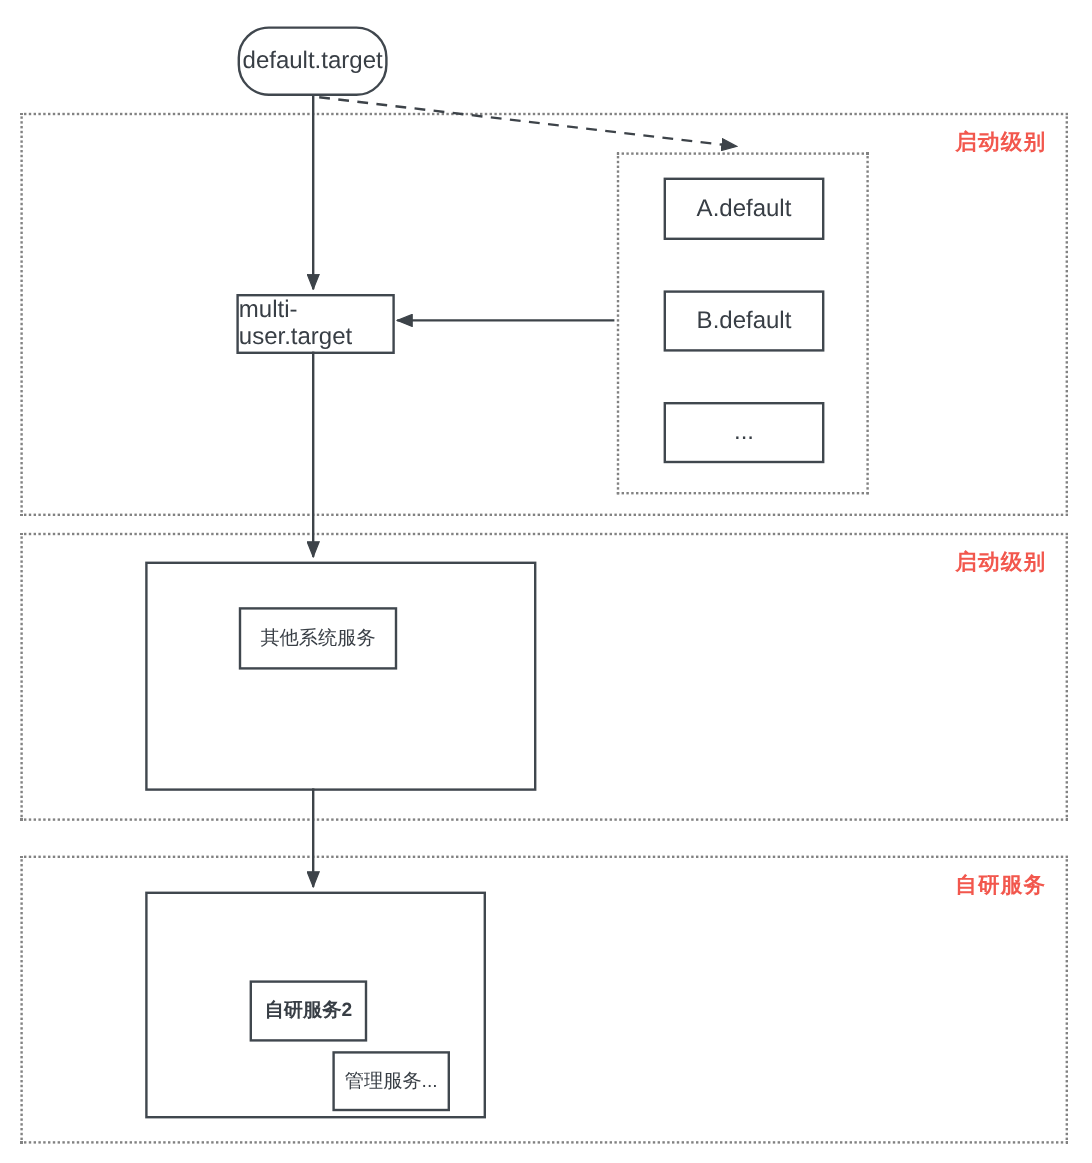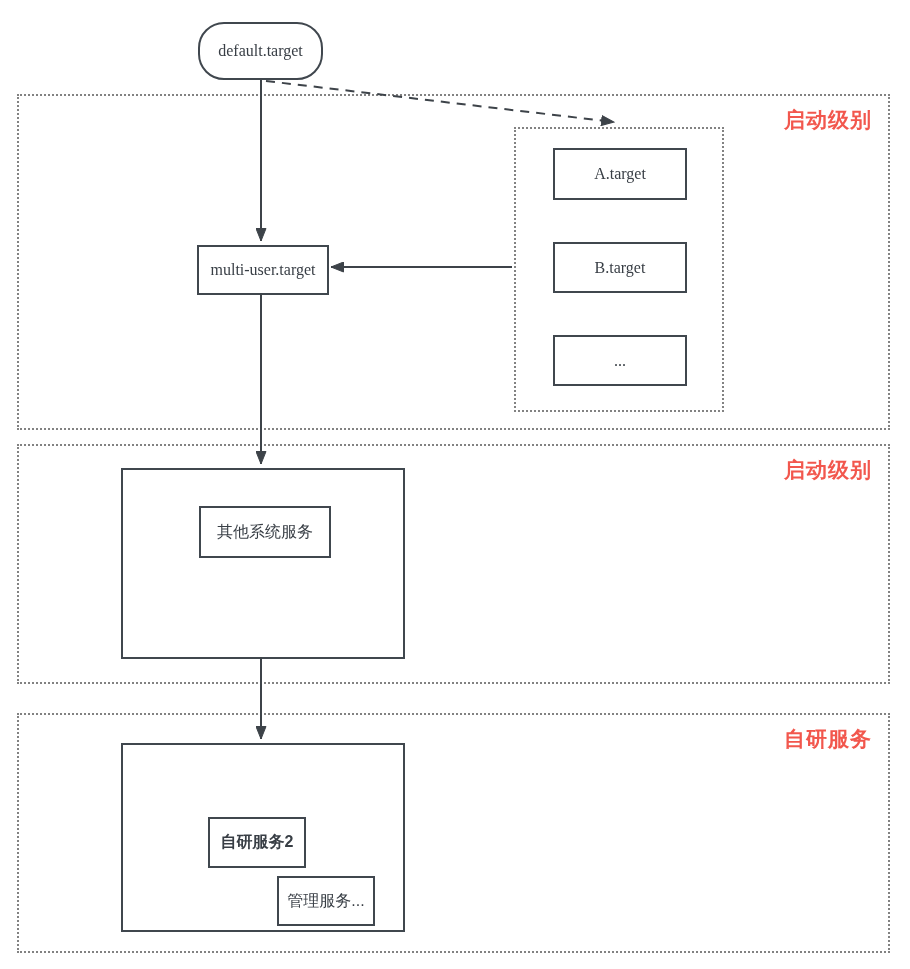--- a/index.html
+++ b/index.html
@@ -17,42 +17,42 @@
   
   .section {
     position: absolute;
     border: 2px dotted #828282;
     background: transparent;
   }
   .section-label {
     position: absolute;
     top: 10px;
     right: 16px;
-    font-size: 21px;
+    font-size: 18px;
     font-weight: bold;
     color: #f2574d;
     letter-spacing: 1px;
     font-family: "Liberation Sans", sans-serif;
   }
 
   #section-boot-level   { left: 17px; top: 94px;  width: 873px; height: 336px; }
   #section-management   { left: 17px; top: 444px; width: 873px; height: 240px; }
   #section-selfdev      { left: 17px; top: 713px; width: 873px; height: 240px; }
 
   
   .node {
     position: absolute;
     border: 2px solid #40474e;
     background: #ffffff;
     display: flex;
     align-items: center;
     justify-content: center;
     color: #383e45;
   }
-  .serif-label { font-family: Liberation Serif, serif; font-size: 16px; }
+  .serif-label { font-family: Liberation Sans, sans-serif; font-size: 20px; }
   .cjk-label   { font-family: "Liberation Sans", sans-serif; font-size: 16px; }
 
   
   #node-default-target {
     left: 198px; top: 22px; width: 125px; height: 58px;
     border-radius: 26px;
     z-index: 3;
   }
 
   
@@ -63,21 +63,21 @@
     border: 2px dotted #828282;
     background: #ffffff;
   }
   #node-a-target        { left: 37px; top: 19px;  width: 134px; height: 52px; }
   #node-b-target        { left: 37px; top: 113px; width: 134px; height: 51px; }
   #node-ellipsis-target { left: 37px; top: 206px; width: 134px; height: 51px; }
 
   
   #management-box {
     position: absolute;
-    left: 102px; top: 22px; width: 284px; height: 191px;
+    left: 102px; top: 22px; width: 326px; height: 191px;
     border: 2px solid #40474e;
     background: #ffffff;
   }
   #node-other-system-services { left: 76px; top: 36px;  width: 132px; height: 52px; }
   #node-startup-mgmt-service  { left: 76px; top: 108px; width: 132px; height: 51px; }
 
   
   #selfdev-box {
     position: absolute;
     left: 102px; top: 28px; width: 284px; height: 189px;
@@ -107,22 +107,22 @@
 <body>
 
 <div class="canvas">
 
   <div class="section" id="section-boot-level">
     <span class="section-label">启动级别</span>
 
     <div class="node serif-label" id="node-multi-user-target">multi-user.target</div>
 
     <div id="targets-group">
-      <div class="node serif-label" id="node-a-target">A.target</div>
-      <div class="node serif-label" id="node-b-target">B.target</div>
+      <div class="node serif-label" id="node-a-target">A.default</div>
+      <div class="node serif-label" id="node-b-target">B.default</div>
       <div class="node serif-label" id="node-ellipsis-target">...</div>
     </div>
   </div>
 
   <div class="section" id="section-management">
     <span class="section-label">启动级别</span>
 
     <div id="management-box">
       <div class="node cjk-label" id="node-other-system-services">其他系统服务</div>
     </div>

